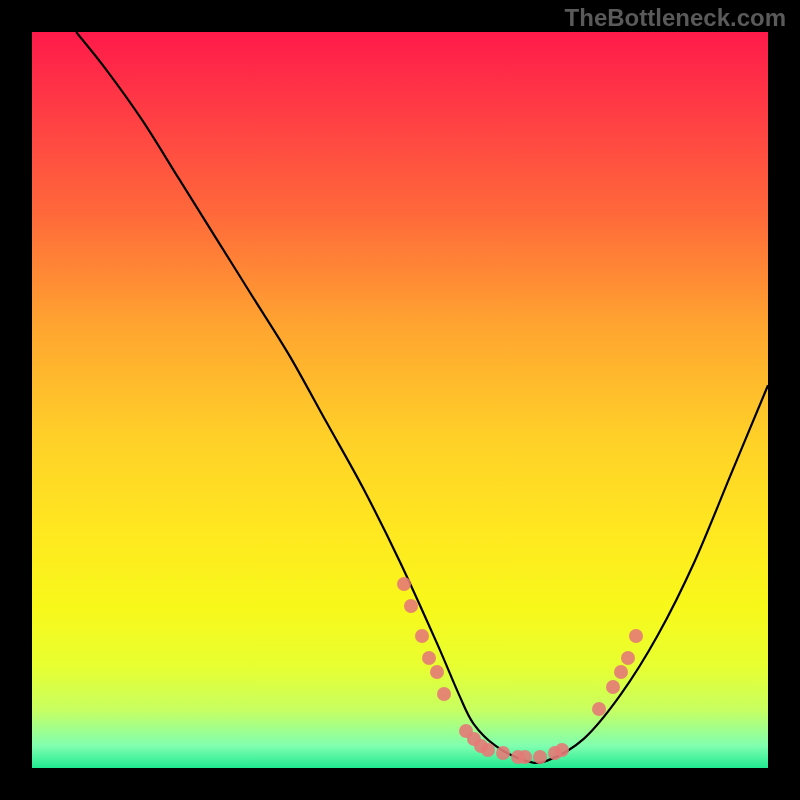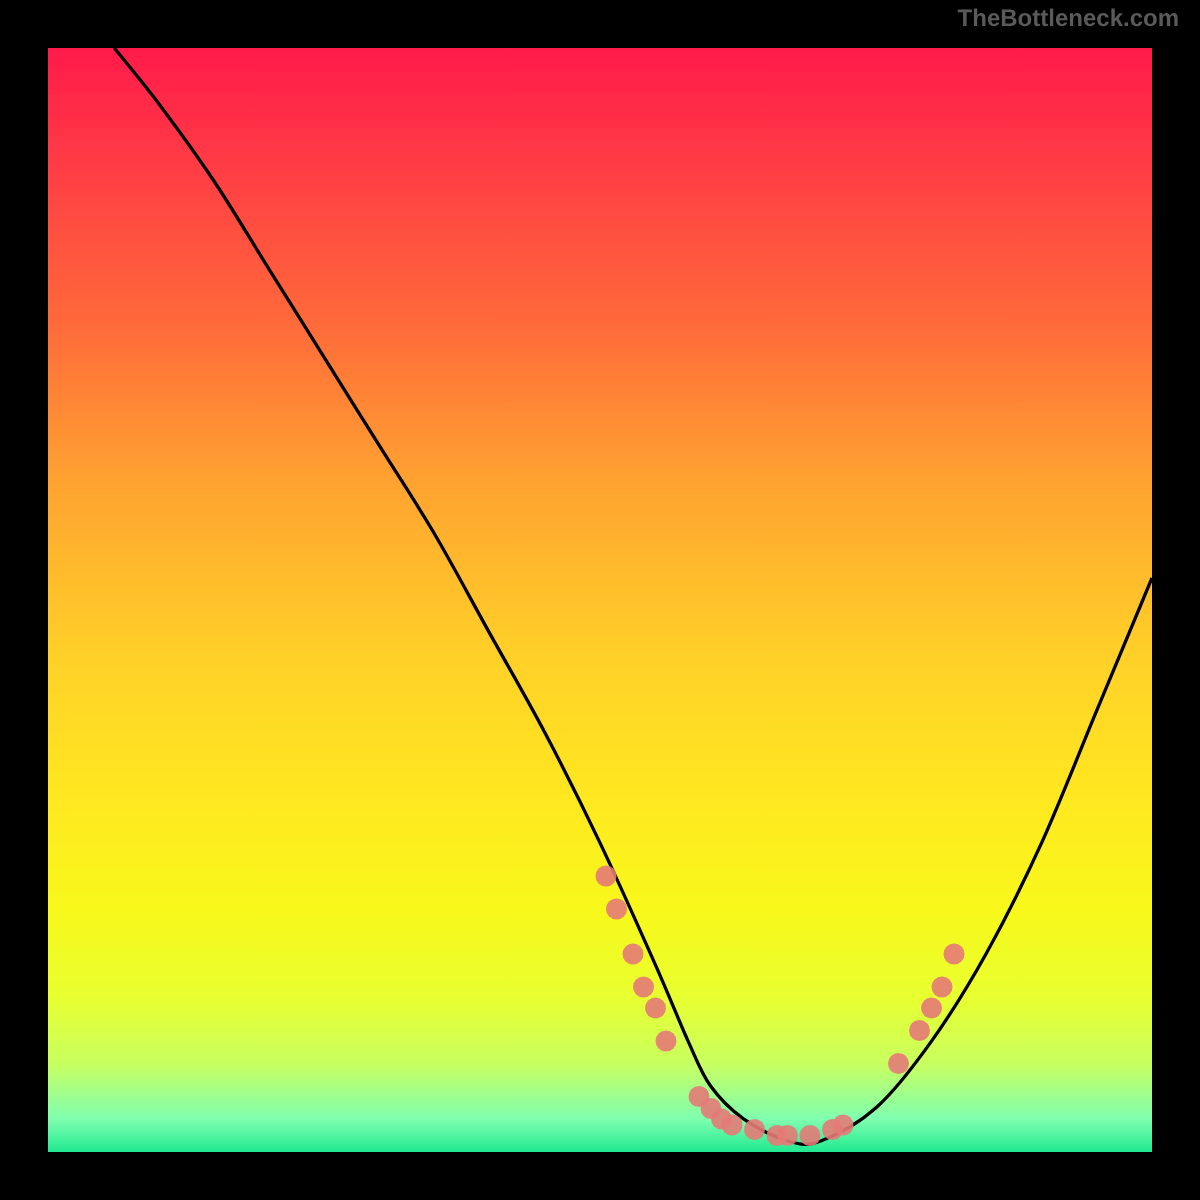--- a/index.html
+++ b/index.html
@@ -9,21 +9,21 @@
     background: #000;
     position: relative;
     font-family: Arial, sans-serif;
     overflow: hidden;
   }
   .watermark {
     position: absolute;
     top: 4px;
     right: 14px;
     color: #5a5a5a;
-    font-size: 16px;
+    font-size: 24px;
     font-weight: bold;
     z-index: 10;
   }
   .plot-area {
     position: absolute;
     left: 32px;
     top: 32px;
     width: 736px;
     height: 736px;
     overflow: hidden;

